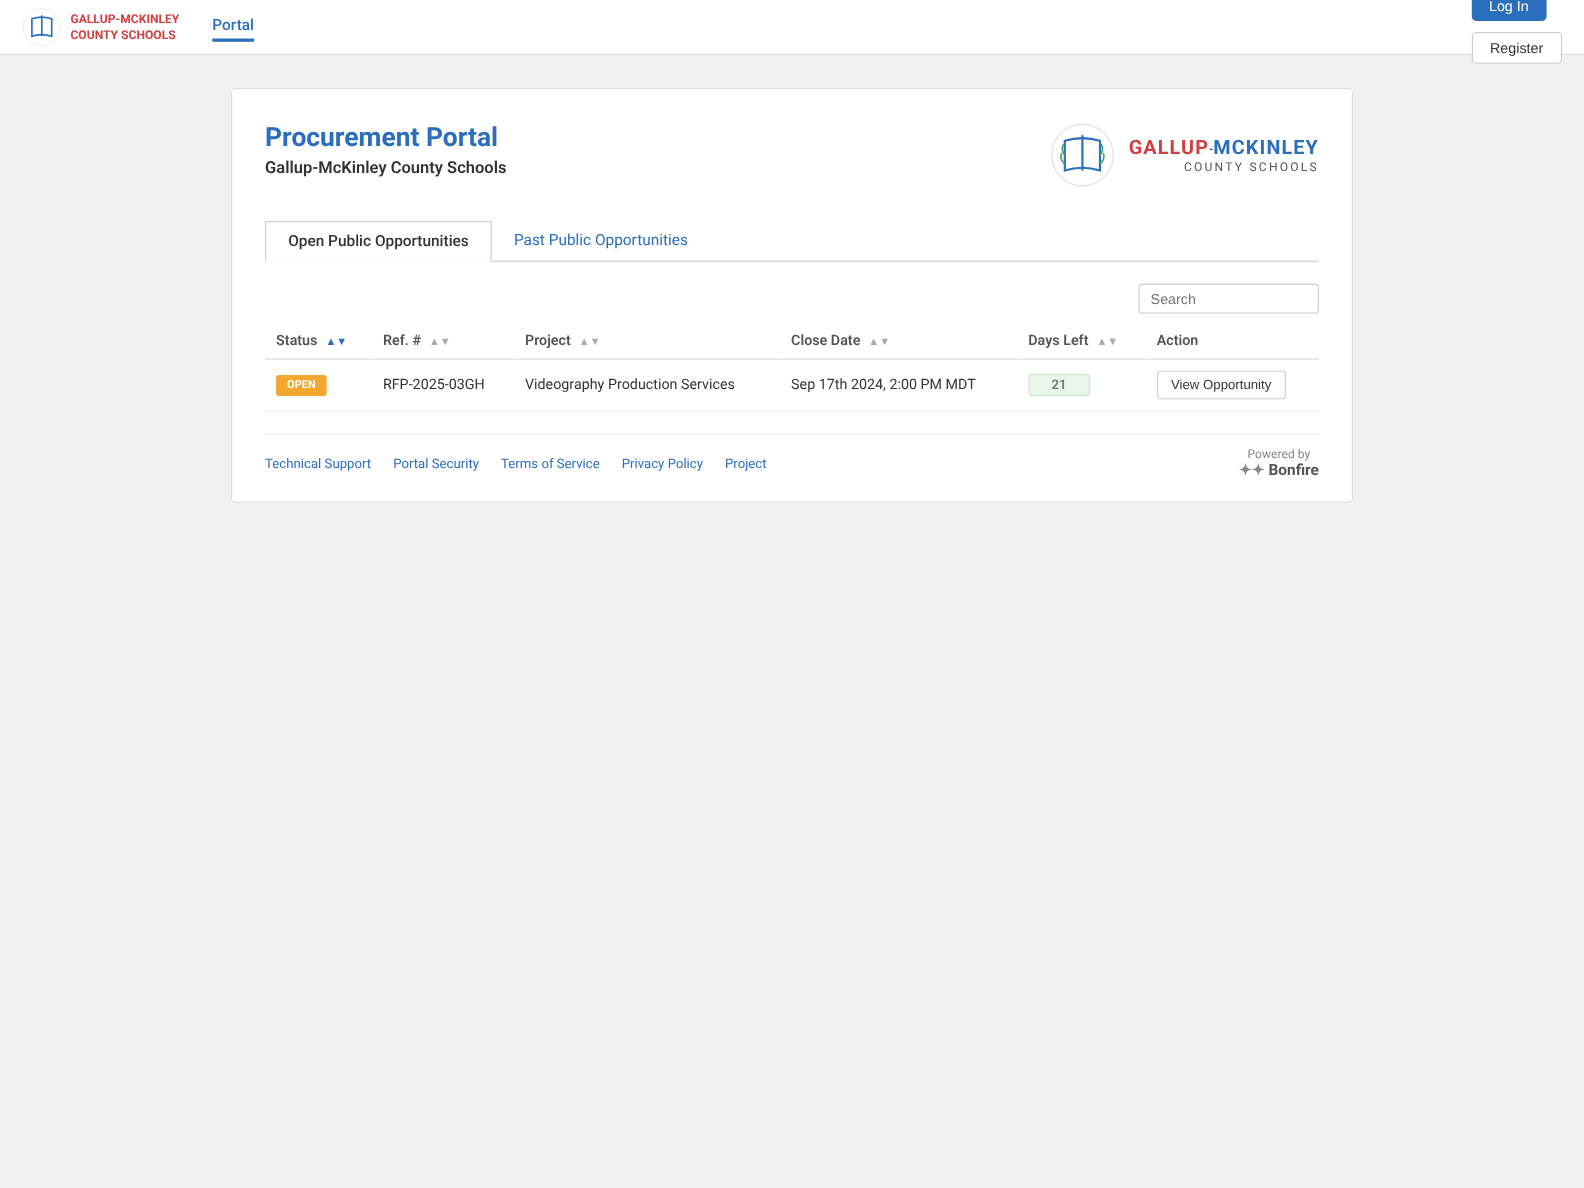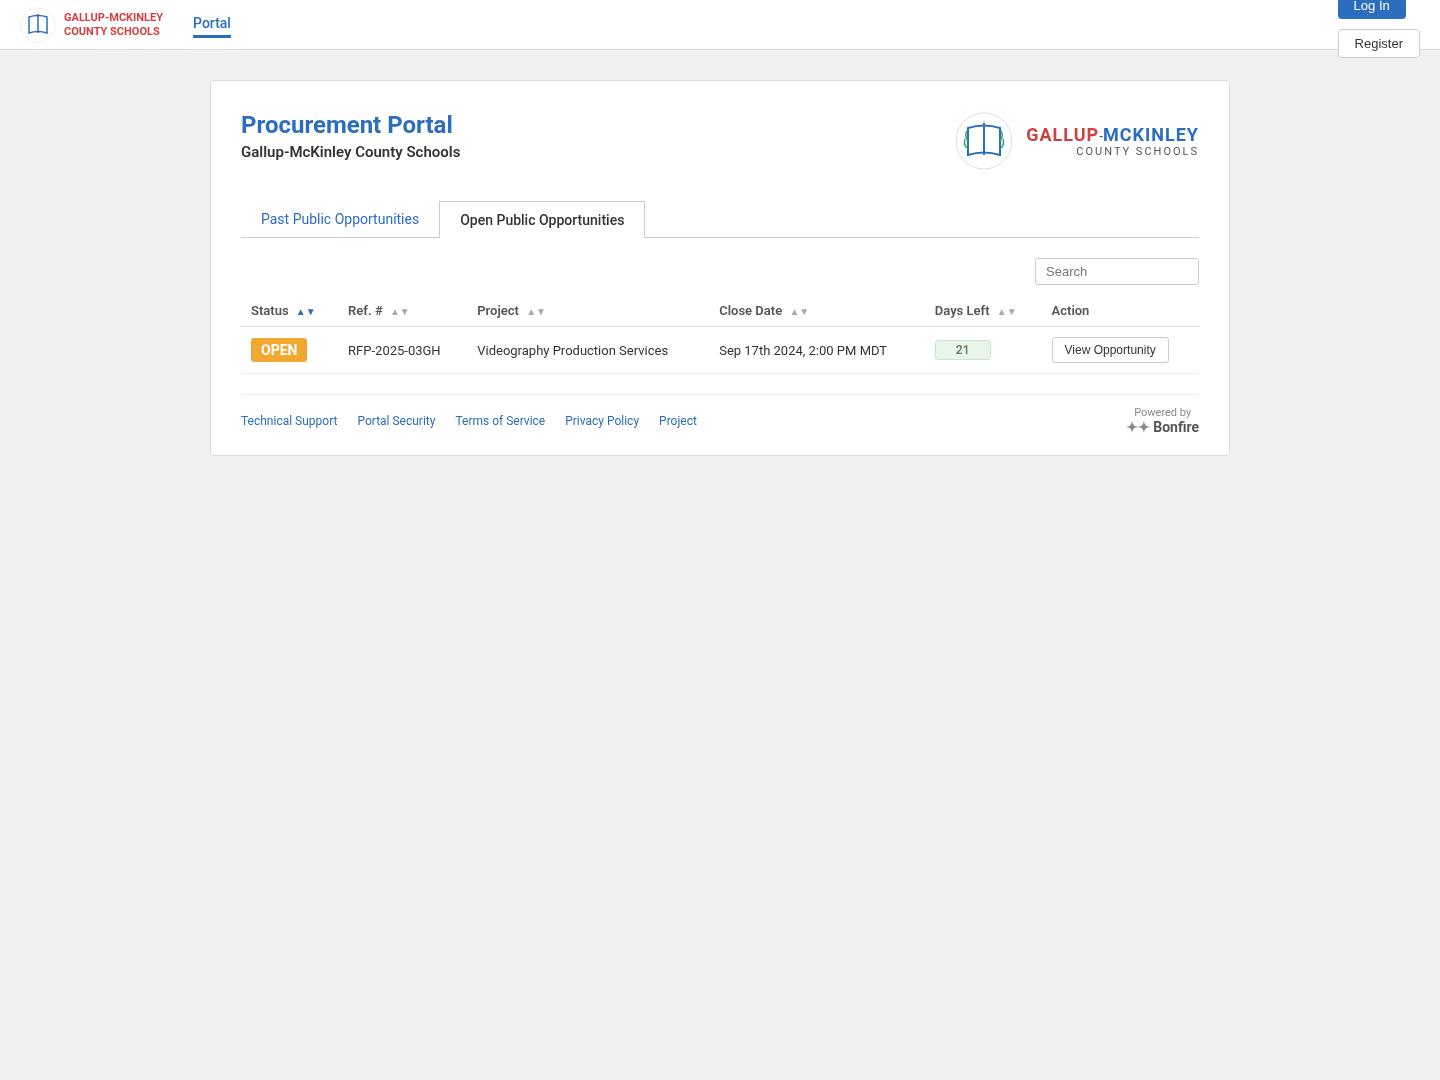--- a/index.html
+++ b/index.html
@@ -213,21 +213,21 @@
     }
     tbody td {
       padding: 10px 10px;
       vertical-align: middle;
     }
     .badge-open {
       background: #f0a830;
       color: #fff;
       padding: 4px 10px;
       border-radius: 3px;
-      font-size: 14px;
+      font-size: 10px;
       font-weight: 700;
       display: inline-block;
     }
     .days-left-badge {
       background: #e8f5e9;
       color: #737373;
       border: 1px solid #c8e6c9;
       border-radius: 3px;
       padding: 2px 20px;
       font-size: 12px;
@@ -328,22 +328,22 @@
       <div class="school-logo-text">
         <div>
           <span class="gallup">GALLUP</span><span style="color:#555;">-</span><span class="mckinley">McKINLEY</span>
         </div>
         <span class="county-schools">COUNTY SCHOOLS</span>
       </div>
     </div>
   </div>
 
   <div class="tabs">
+    <a class="tab active" href="#">Open Public Opportunities</a>
     <a class="tab blue" href="#">Past Public Opportunities</a>
-    <a class="tab active" href="#">Open Public Opportunities</a>
   </div>
 
   <div class="table-controls">
     <input type="text" class="search-input" placeholder="Search" style="">
   </div>
 
   <table>
     <thead>
       <tr>
         <th>

